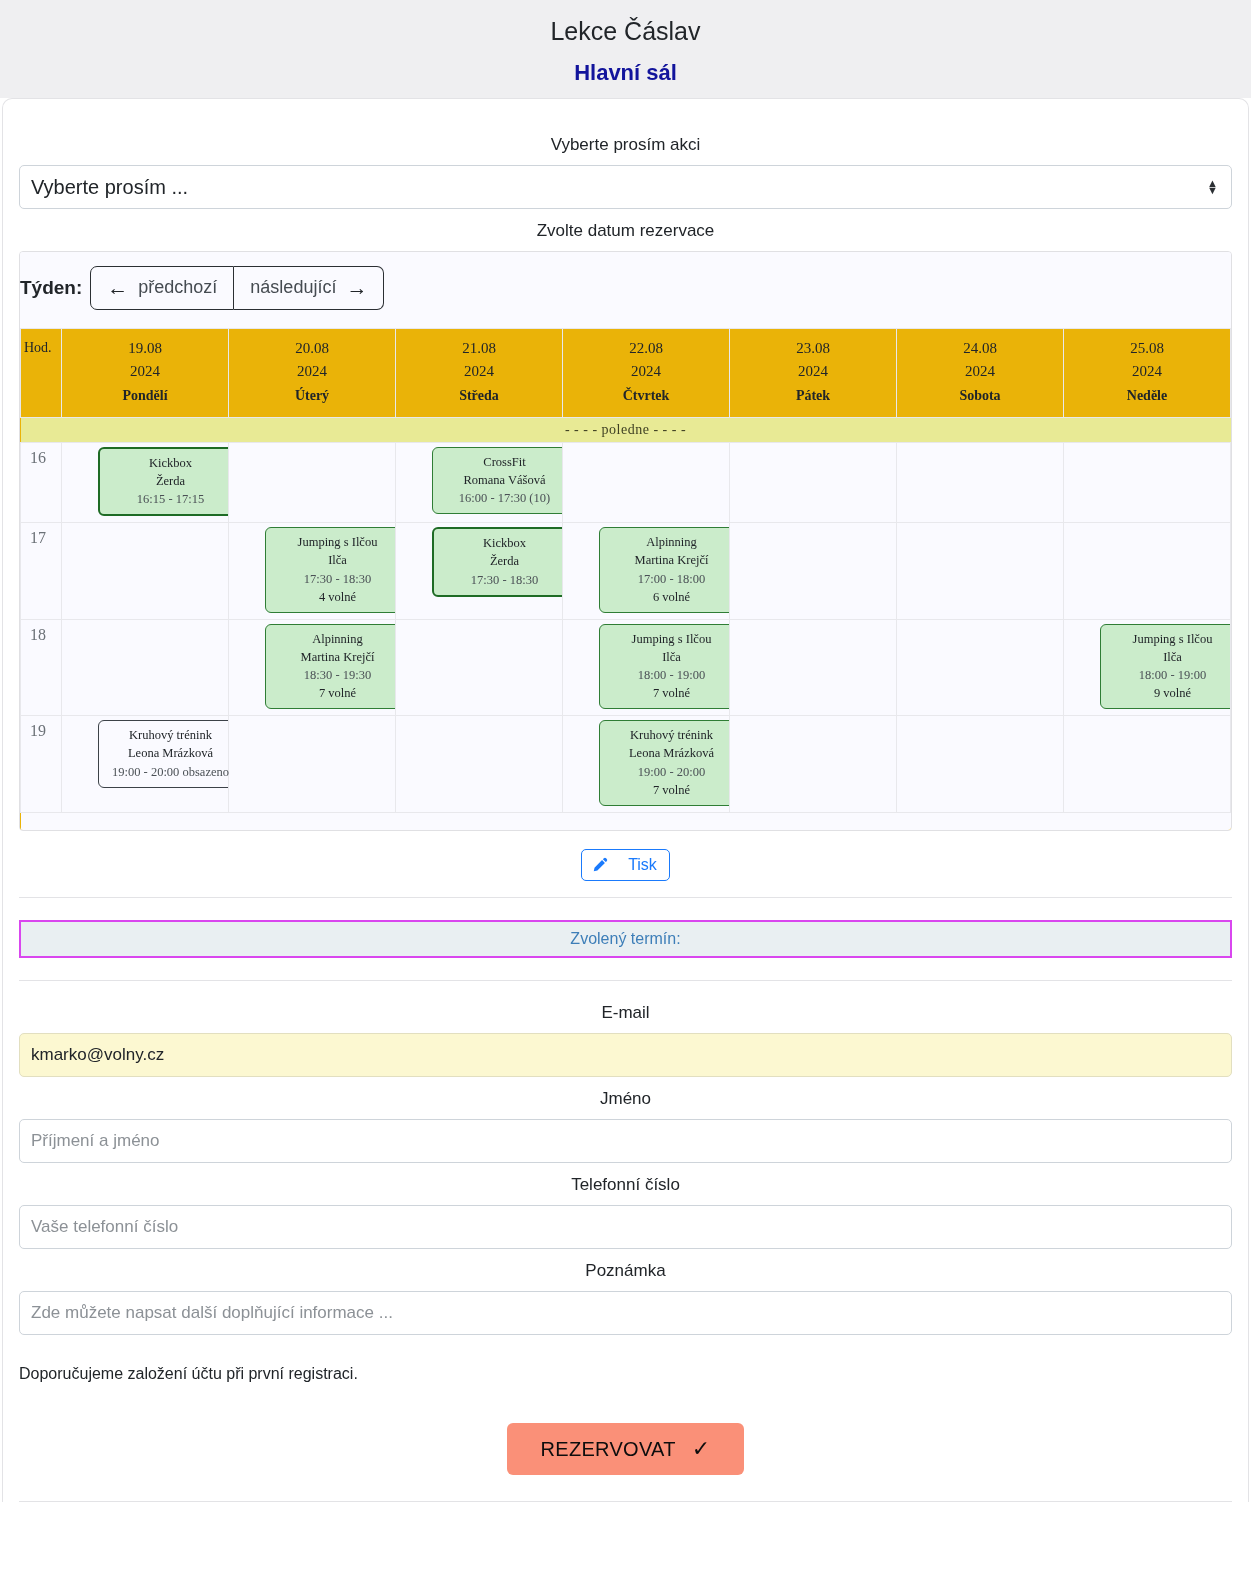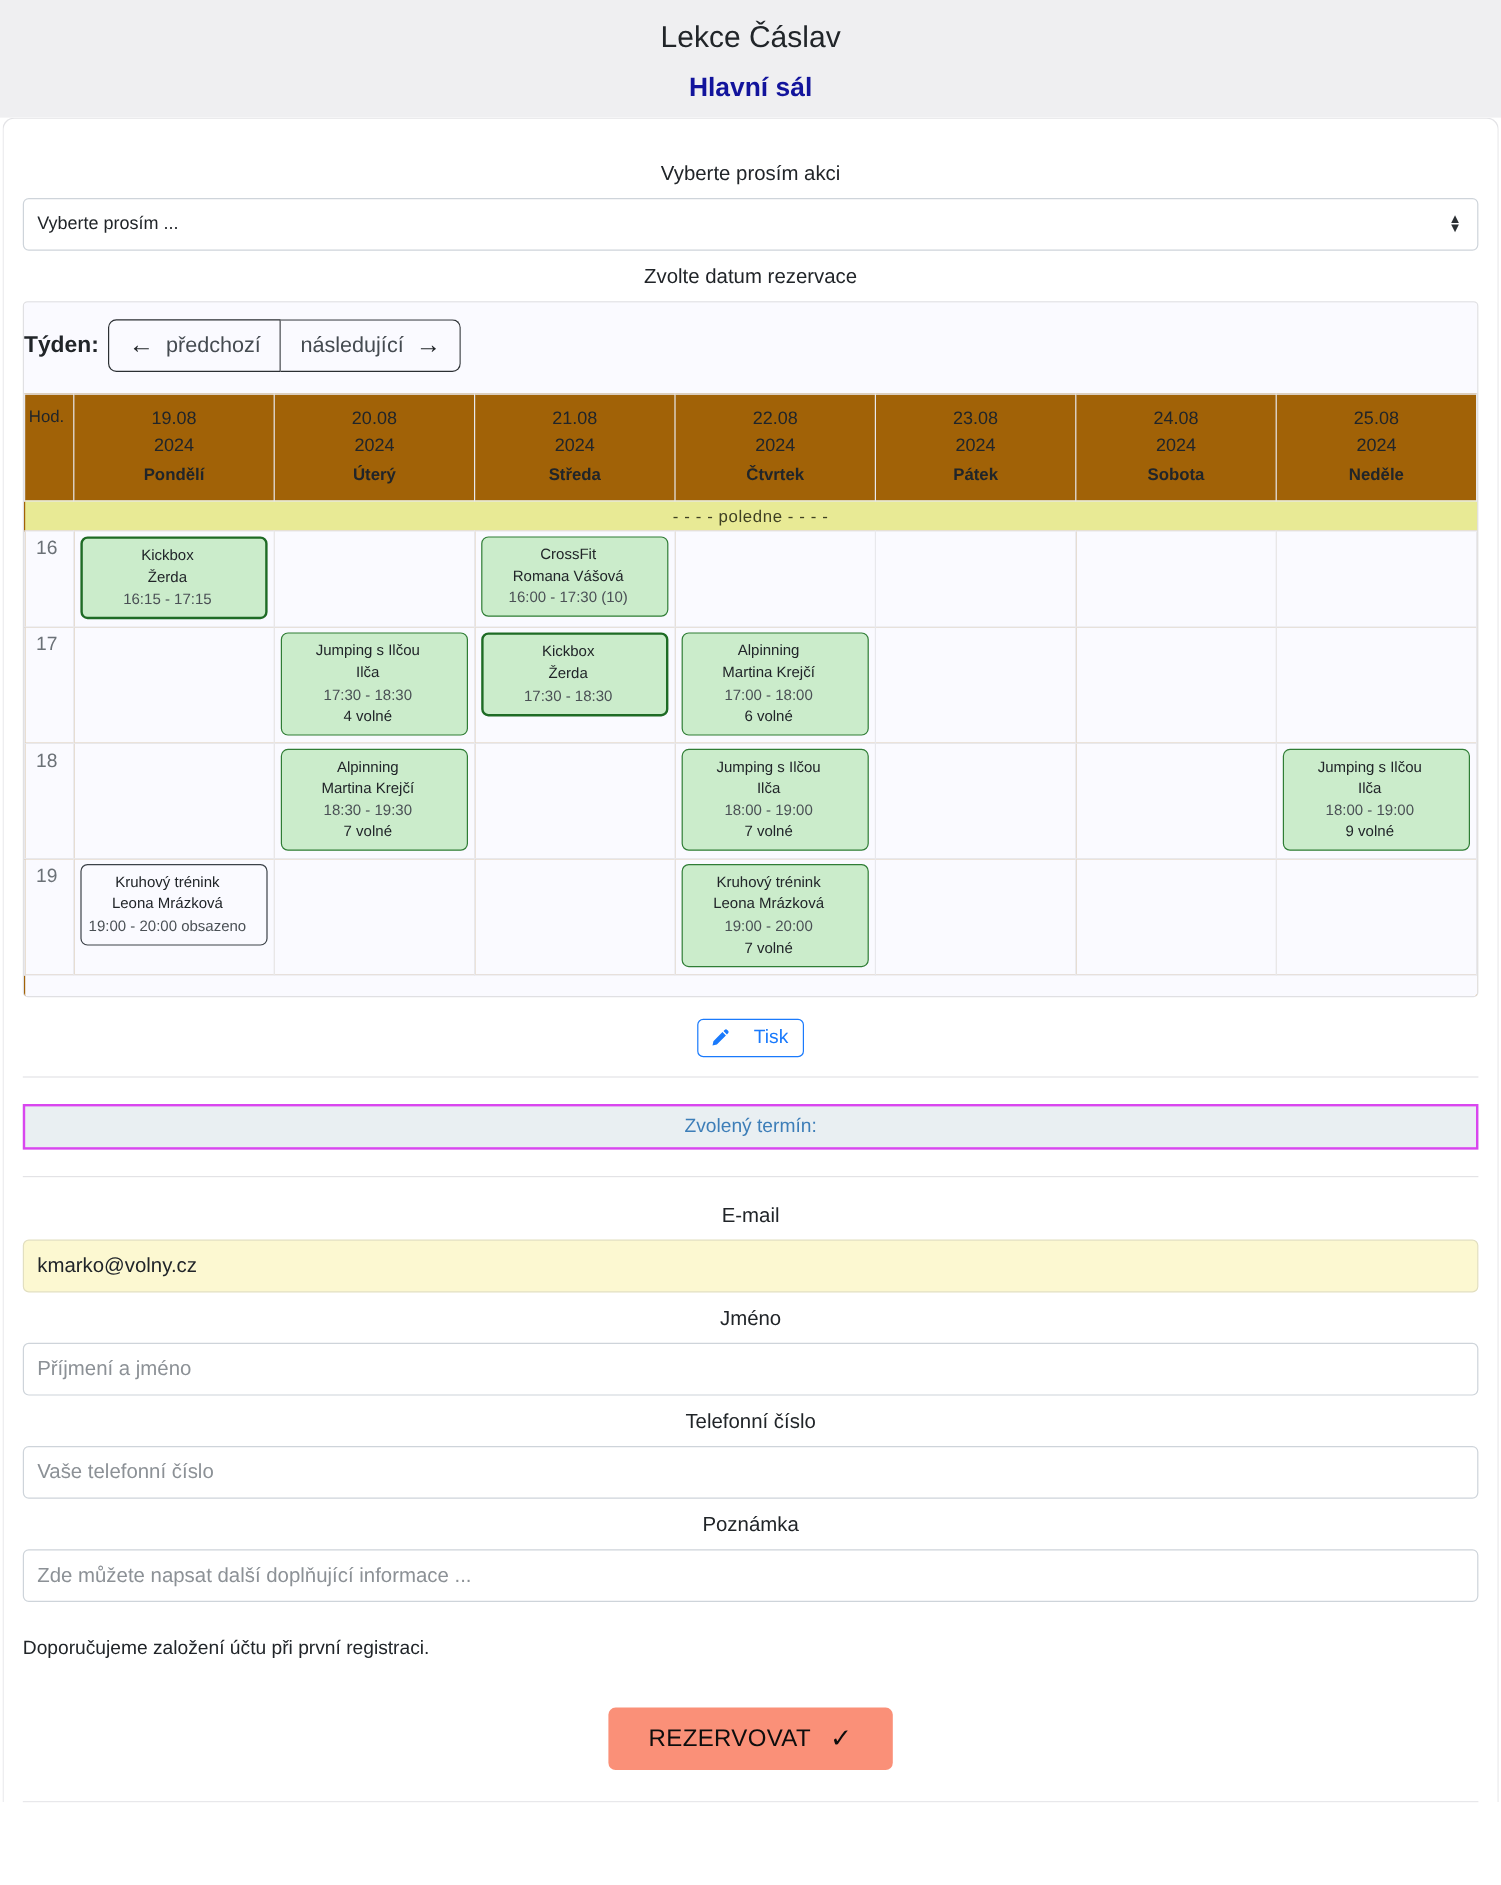--- a/index.html
+++ b/index.html
@@ -53,21 +53,21 @@
   }
 
   
   .select-wrap { position: relative; }
   select.action-select {
     -webkit-appearance: none;
     appearance: none;
     width: 100%;
     height: 44px;
     padding: 0 34px 0 11px;
-    font-size: 15px;
+    font-size: 20px;
     font-family: inherit;
     color: #212529;
     background: #fff;
     border: 1px solid #ced4da;
     border-radius: 5px;
     line-height: 42px;
   }
   .select-arrow {
     position: absolute;
     right: 14px; top: 50%;
@@ -117,22 +117,23 @@
     padding: 7px 16px;
     cursor: pointer;
     line-height: 1.3;
   }
   .nav-btn .arr { font-size: 21px; color: #212529; }
 
   
   table.cal {
     width: 100%;
     border-collapse: collapse;
-    background: #a16207;
+    background: #eab308;
     table-layout: fixed;
+    font-family: Liberation Serif, serif;
   }
   table.cal th, table.cal td {
     border: 1px solid #e8e8ec;
     vertical-align: top;
   }
   col.hourcol { width: 41px; }
 
   thead th {
     font-weight: 400;
     font-size: 15px;
@@ -180,20 +181,21 @@
     border-radius: 6px;
     background: #cbeccb;
     border: 1px solid #2f7d35;
     text-align: center;
     font-size: 12.5px;
     color: #212529;
     line-height: 1.45;
     padding: 5px 15px 6px 4px;
     cursor: pointer;
     width: 100%;
+    margin-left: 31px;
   }
   .event.strong { border-width: 2px; border-color: #1e6b25; }
   .event.full {
     background: #fafaff;
     border: 1px solid #3c4248;
   }
   .event .ev-line { display: block; }
   .event .ev-time { color: #4a5055; }
 
   tr.tailrow td { height: 18px; background: #fafaff; border-left: none; border-right: none; border-bottom: none;}

